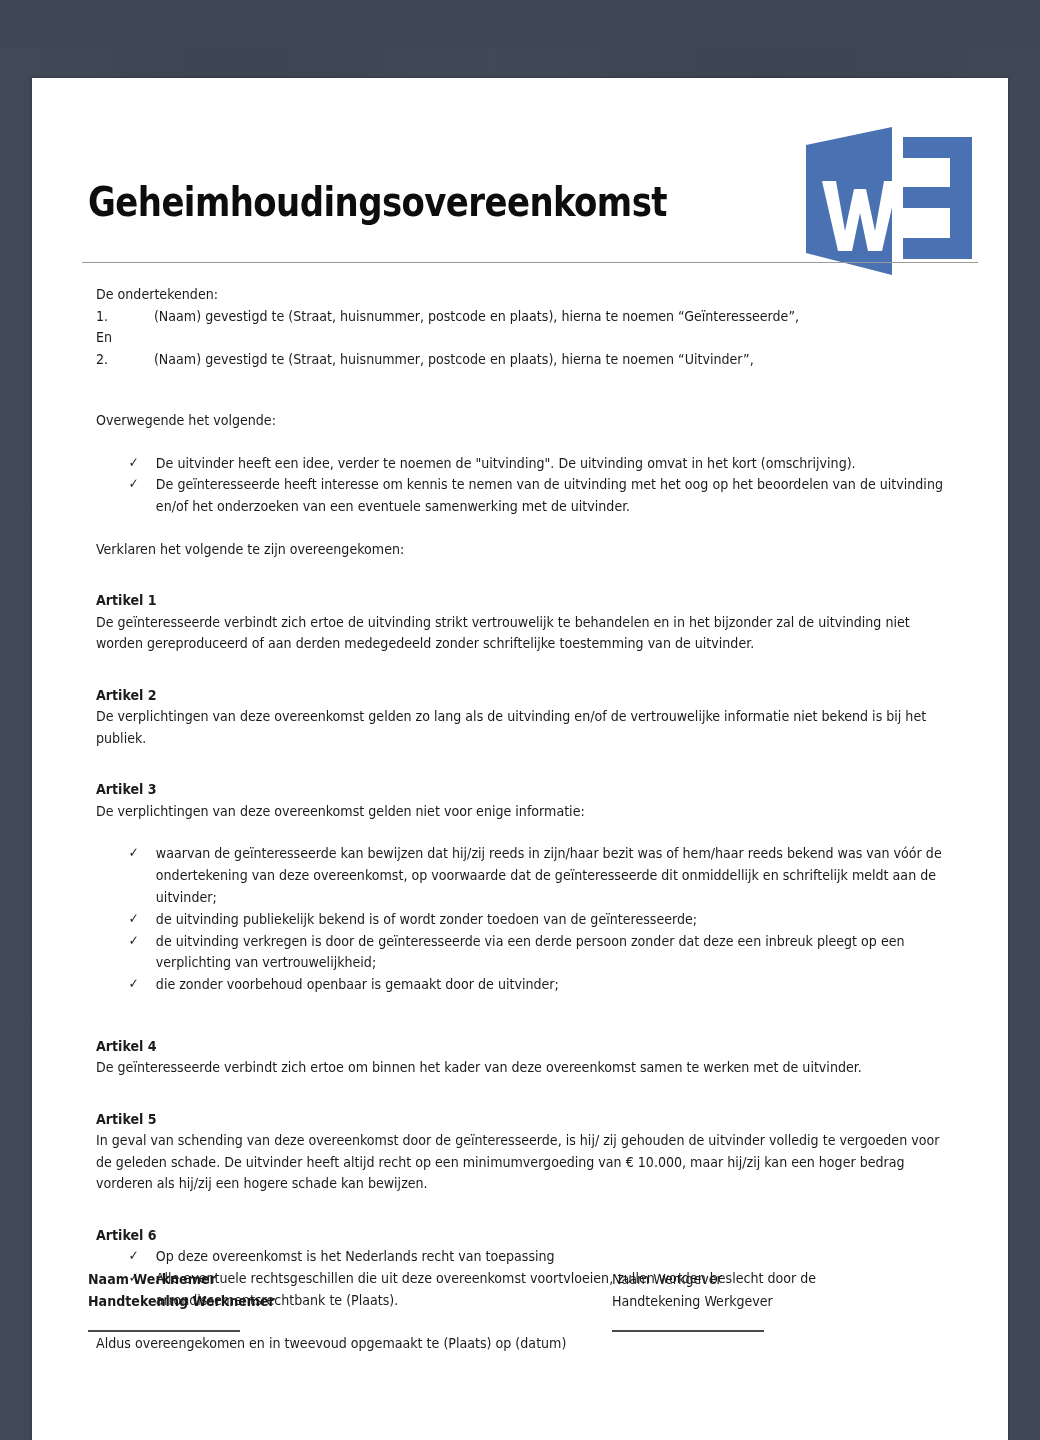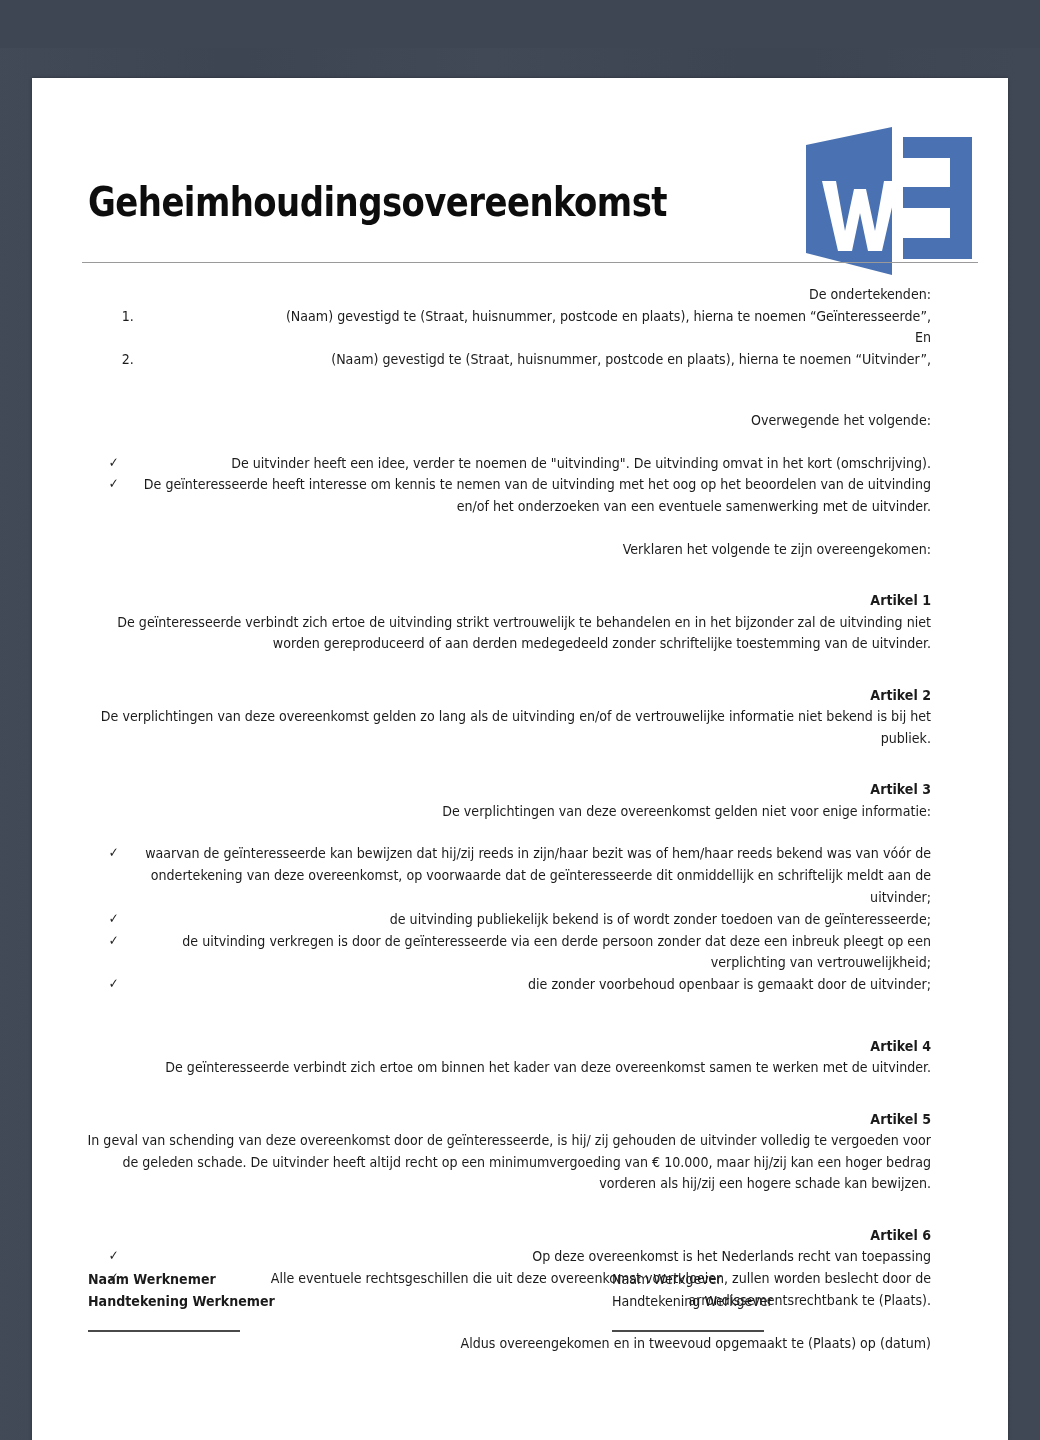--- a/index.html
+++ b/index.html
@@ -67,23 +67,22 @@
   #word-logo {
     position: absolute;
     left: 768px; top: 25px;
     width: 176px; height: 162px;
   }
   #word-logo svg { display: block; width: 176px; height: 162px; overflow: visible; }
 
   
   #body {
     position: absolute;
-    left: 44px; top: 205px;
+    left: 64px; top: 205px;
     width: 886px;
-    text-align: right;
   }
   .p {
     font-size: 14.6px;
     line-height: 21.5px;
     color: #1b1b1b;
     margin: 0;
     font-family: "DejaVu Sans Condensed", "Liberation Sans Narrow", "Liberation Sans", sans-serif;
     transform: scaleX(0.965);
     transform-origin: left top;
   }

